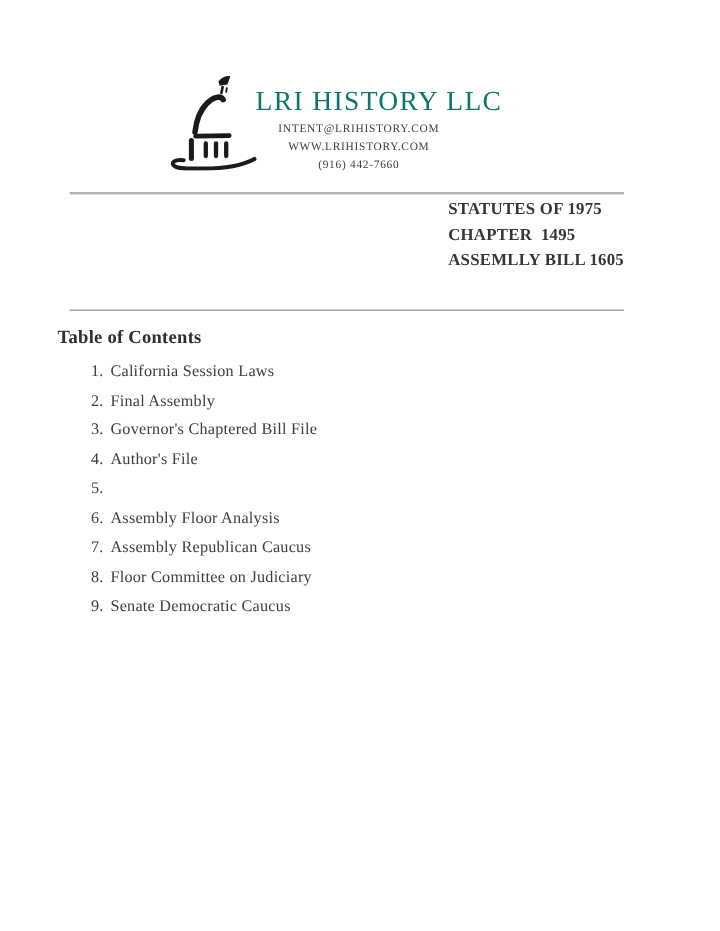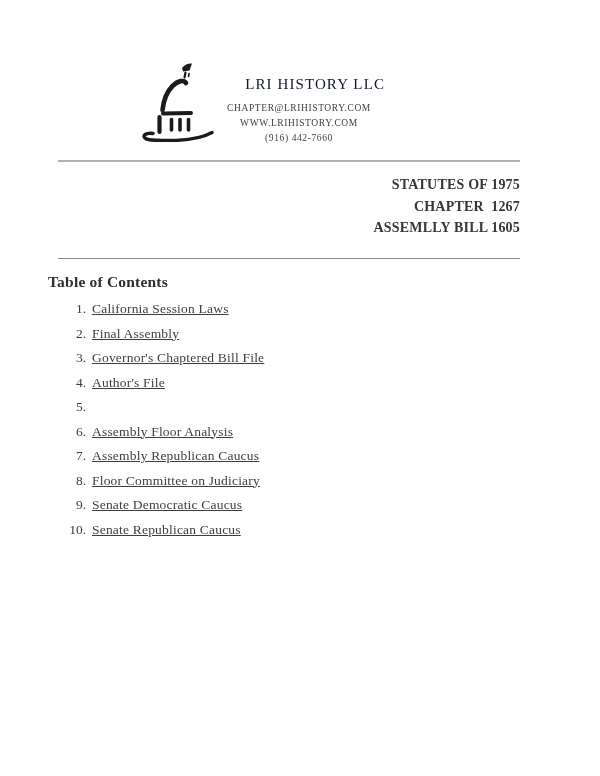--- a/index.html
+++ b/index.html
@@ -22,26 +22,25 @@
     width: 82px; height: 82px;
   }
   .header-text {
     position: absolute;
     left: 213px; top: 74px;
     width: 172px;
     text-align: center;
     color: #3a3a3a;
   }
   .company-name {
-    font-size: 15px;
+    font-size: 23px;
     letter-spacing: 1.1px;
     line-height: 21px;
-    color: #0f172a;
+    color: #0f766e;
     white-space: nowrap;
-    text-align: right;
   }
   .contact-line {
     font-size: 9.5px;
     letter-spacing: 0.6px;
     line-height: 14px;
     margin-top: 1px;
     color: #3e3e3e;
     white-space: nowrap;
   }
   .contact-line.first { margin-top: 6px; }
@@ -52,22 +51,21 @@
     left: 58px;
     width: 462px;
     height: 1px;
   }
   .rule-top    { top: 160px; background: #b3b3b3; height: 1.5px; }
   .rule-bottom { top: 258px; background: #8c8c8c; }
 
   
   .reference-block {
     position: absolute;
-    right: 80px; top: 174px;
-    text-align: right;
+    right: 80px; top: 164px;
     font-weight: bold;
     font-size: 14px;
     line-height: 21.5px;
     color: #363636;
     letter-spacing: 0.2px;
   }
   .reference-block div { white-space: pre; }
 
   
   .toc-title {
@@ -93,21 +91,20 @@
     color: #3d3d3d;
   }
   .toc-num {
     width: 86px;
     text-align: right;
     flex: 0 0 86px;
   }
   .toc-label {
     margin-left: 6px;
     letter-spacing: 0.2px;
-    text-decoration: underline;
   }
 </style>
 </head>
 <body>
 
 <div class="page">
 
   <div class="logo">
     <svg viewBox="0 0 82 82" width="82" height="82" xmlns="http://www.w3.org/2000/svg">
       <g fill="none" stroke="#1b1b1b" stroke-linecap="round">
@@ -126,30 +123,30 @@
         <path d="M42,59.5 L42,70" stroke-width="3.6"></path>
         <path d="M50.5,59.5 L50.5,70" stroke-width="3.6"></path>
 
         <path d="M15,73.5 C8,72.5 3.5,75.5 7.5,78.5 C11,81 20,80.5 31,80.5 C50,80.5 64,78 74,72.5" stroke-width="3.4"></path>
       </g>
     </svg>
   </div>
 
   <div class="header-text">
     <div class="company-name">LRI HISTORY LLC</div>
-    <div class="contact-line first">CHAPTER@LRIHISTORY.COM</div>
+    <div class="contact-line first">INTENT@LRIHISTORY.COM</div>
     <div class="contact-line">WWW.LRIHISTORY.COM</div>
     <div class="contact-line">(916) 442-7660</div>
   </div>
 
   <div class="rule rule-top"></div>
 
   <div class="reference-block">
     <div>STATUTES OF 1975</div>
-    <div>CHAPTER  1267</div>
+    <div>CHAPTER  1495</div>
     <div>ASSEMLLY BILL 1605</div>
   </div>
 
   <div class="rule rule-bottom"></div>
 
   <div class="toc-title">Table of Contents</div>
 
   <ol class="toc-list">
     <li class="toc-item">
       <span class="toc-num">1.</span>
@@ -179,19 +176,15 @@
       <span class="toc-label">Assembly Republican Caucus</span>
     </li>
     <li class="toc-item">
       <span class="toc-num">8.</span>
       <span class="toc-label">Floor Committee on Judiciary</span>
     </li>
     <li class="toc-item">
       <span class="toc-num">9.</span>
       <span class="toc-label">Senate Democratic Caucus</span>
     </li>
-    <li class="toc-item">
-      <span class="toc-num">10.</span>
-      <span class="toc-label">Senate Republican Caucus</span>
-    </li>
   </ol>
 
 </div>
 
 </body></html>

